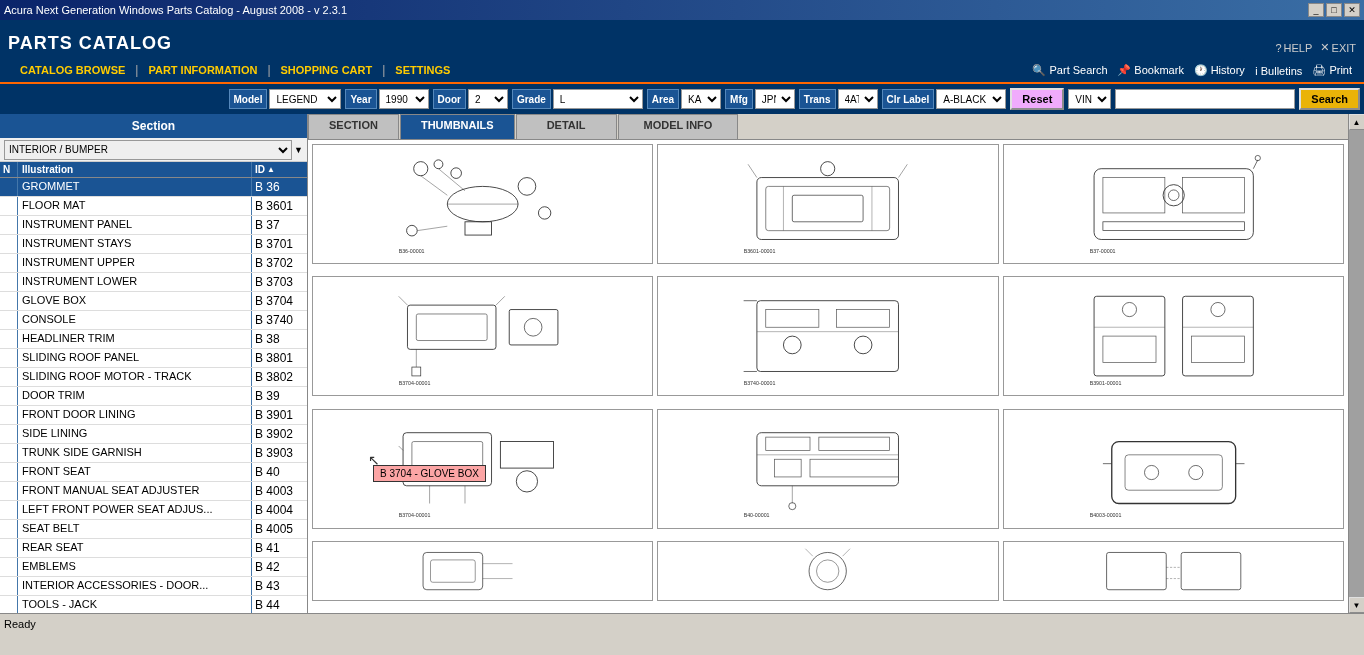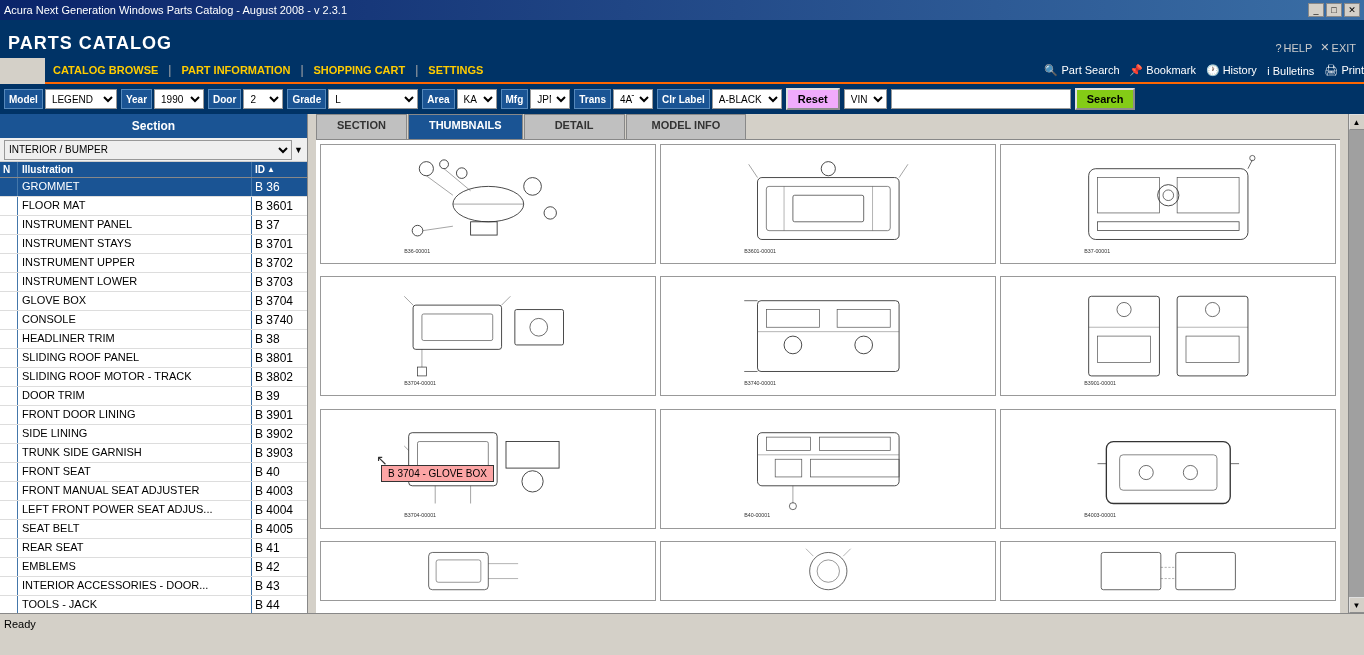--- a/index.html
+++ b/index.html
@@ -36,24 +36,23 @@
     #parts-header h1 { font-size: 18px; font-weight: bold; color: white; letter-spacing: 1px; }
     #header-right { display: flex; align-items: center; gap: 8px; font-size: 11px; color: #ccc; }
     #header-right span { cursor: pointer; display: flex; align-items: center; gap: 2px; }
 
     
     #nav-tabs {
       background: #003366;
       display: flex;
       align-items: center;
       height: 26px;
-      padding: 0 0;
+      padding: 0 12px;
       gap: 2px;
       border-bottom: 2px solid #ff6600;
-      margin-left: 45px;
     }
     .nav-tab {
       color: #ffcc00;
       font-size: 11px;
       font-weight: bold;
       padding: 2px 8px;
       cursor: pointer;
       height: 22px;
       display: flex;
       align-items: center;
@@ -71,43 +70,43 @@
     #nav-right span { cursor: pointer; display: flex; align-items: center; gap: 2px; }
 
     
     #filter-row {
       background: #003366;
       display: flex;
       align-items: center;
       padding: 3px 4px;
       gap: 4px;
       height: 30px;
+      justify-content: flex-end;
     }
     .filter-group { display: flex; align-items: center; gap: 2px; }
     .filter-label { color: white; font-size: 10px; font-weight: bold; background: #1a5494; padding: 1px 4px; height: 20px; display: flex; align-items: center; border: 1px solid #5588bb; }
     .filter-select, .filter-input {
       height: 20px; font-size: 10px; border: 1px solid #999; background: white; padding: 0 2px;
     }
     .filter-select { min-width: 40px; }
 
     #reset-btn {
       background: #f0abfc; border: 2px outset #e0e0e0; padding: 2px 10px; font-size: 11px; font-weight: bold; cursor: pointer; height: 22px;
     }
     #vin-select { height: 20px; font-size: 10px; background: white; border: 1px solid #999; padding: 0 2px; }
     #vin-input { height: 20px; font-size: 10px; border: 1px solid #999; background: white; padding: 0 4px; width: 180px; }
     #search-btn {
-      background: #84cc16; border: 2px outset #e0e0e0; padding: 2px 10px; font-size: 11px; font-weight: bold; cursor: pointer; height: 22px;
+      background: #eab308; border: 2px outset #e0e0e0; padding: 2px 10px; font-size: 11px; font-weight: bold; cursor: pointer; height: 22px;
     }
 
     
     #main-layout {
       display: flex;
       height: calc(655px - 20px - 22px - 38px - 26px - 30px - 20px);
       background: #d4d0c8;
-      gap: 8px;
     }
 
     
     #left-panel {
       width: 308px;
       background: white;
       border-right: 1px solid #888;
       display: flex;
       flex-direction: column;
     }

